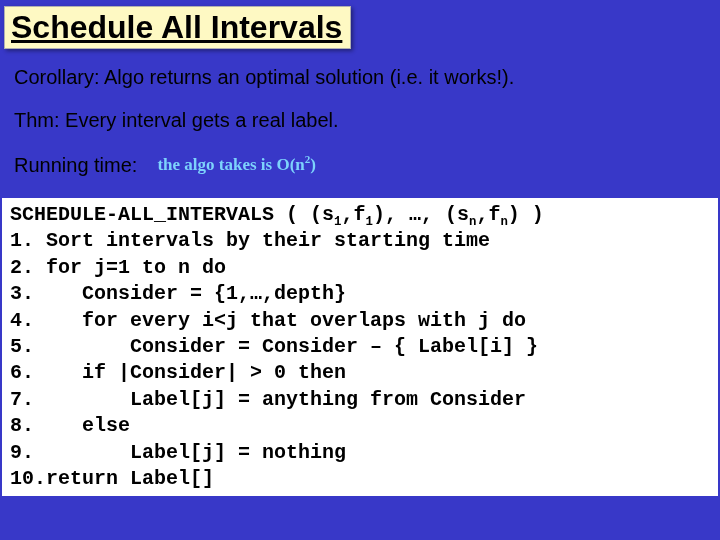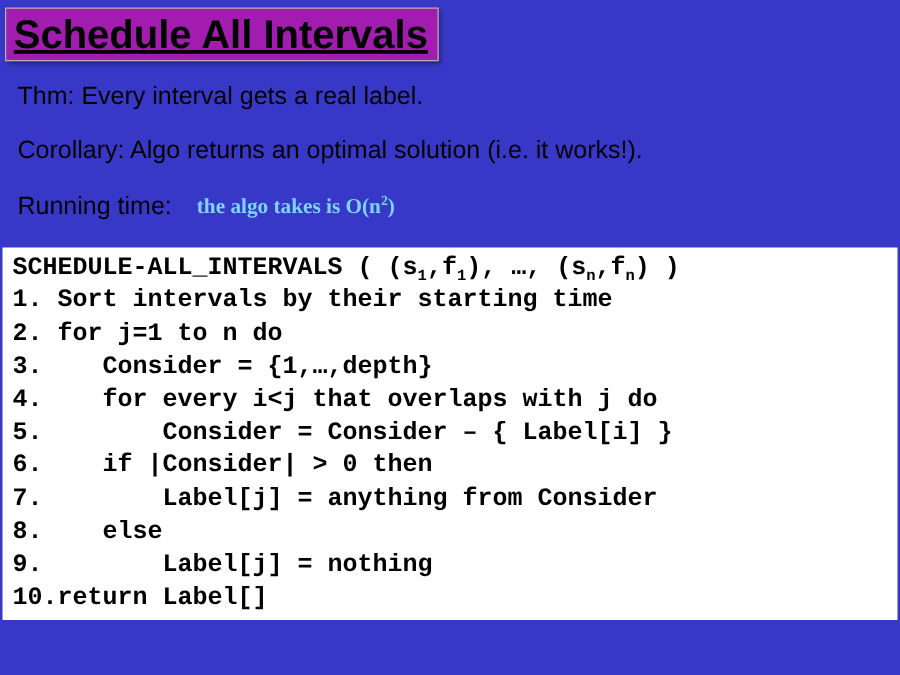--- a/index.html
+++ b/index.html
@@ -10,36 +10,36 @@
     color: #000;
     overflow: hidden;
   }
   .slide {
     width: 720px;
     height: 540px;
     position: relative;
   }
   .title {
     display: inline-block;
-    background: #a21caf;
+    background: #fef9c3;
     padding: 2px 8px 2px 6px;
     margin: 6px 0 0 4px;
     font-size: 32px;
     font-weight: bold;
     text-decoration: underline;
     border: 1px solid #b0b0b0;
     box-shadow: 2px 2px 4px rgba(0,0,0,0.4);
   }
   .content {
     padding: 14px 18px 6px 14px;
     font-size: 20px;
     line-height: 1.45;
   }
   .content p { margin-bottom: 14px; }
-  .rt-row { display: flex; align-items: center; gap: 20px; margin-top: 16px; }
+  .rt-row { display: flex; align-items: flex-start; gap: 20px; margin-top: 16px; }
   .annot {
     color: #7dd3fc;
     font-family: "Segoe Script", "Bradley Hand", "Comic Sans MS", cursive;
     font-size: 17px;
     font-weight: bold;
   }
   .annot sup { font-size: 0.65em; }
   .codebox {
     background: #fff;
     margin: 12px 2px;
@@ -53,22 +53,22 @@
   .codebox sub { font-size: 0.62em; vertical-align: sub; line-height: 0; }
 </style>
 </head>
 <body>
 
 <div class="slide">
 
   <div class="title">Schedule All Intervals</div>
 
   <div class="content">
+    <p>Corollary: Algo returns an optimal solution (i.e. it works!).</p>
     <p>Thm: Every interval gets a real label.</p>
-    <p>Corollary: Algo returns an optimal solution (i.e. it works!).</p>
     <div class="rt-row">
       <span>Running time:</span>
       <span class="annot"><span>the algo takes is O(n</span><sup>2</sup><span>)</span></span>
     </div>
   </div>
 
   <div class="codebox"><span><span>SCHEDULE-ALL_INTERVALS ( (s</span><sub>1</sub><span>,f</span><sub>1</sub><span>), …, (s</span><sub>n</sub><span>,f</span><sub>n</sub><span>) )</span></span>
 <span>1. Sort intervals by their starting time</span>
 <span>2. for j=1 to n do</span>
 <span>3.    Consider = {1,…,depth}</span>

